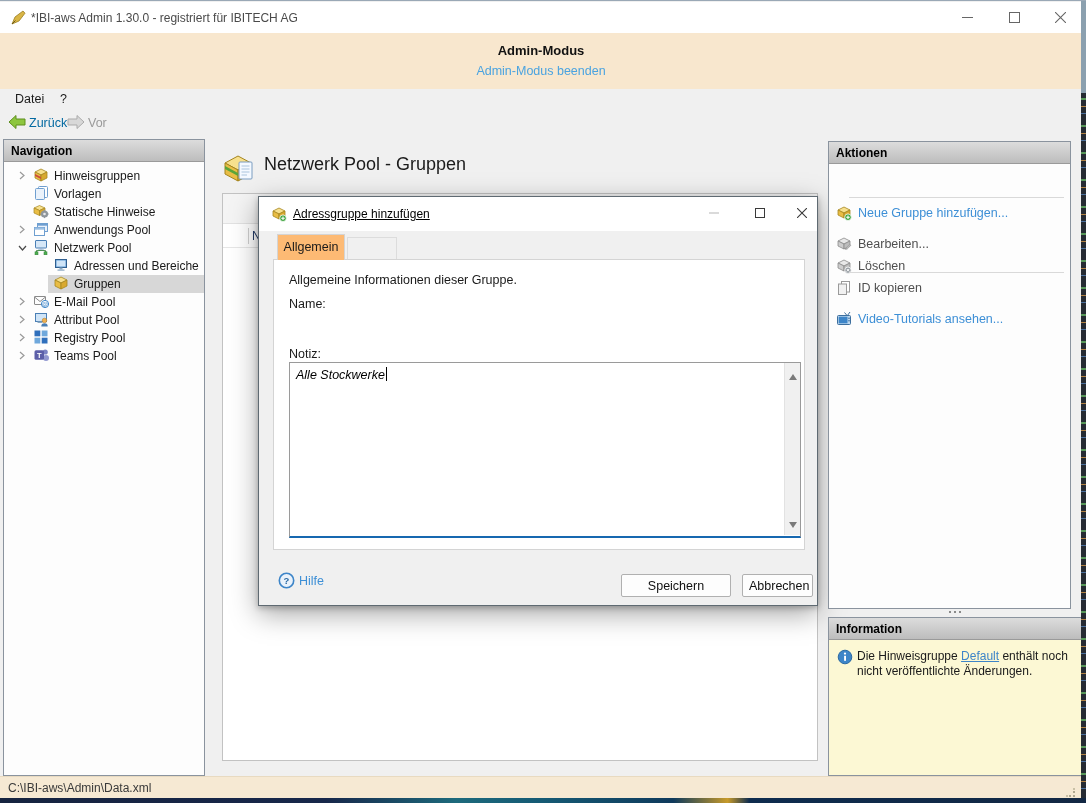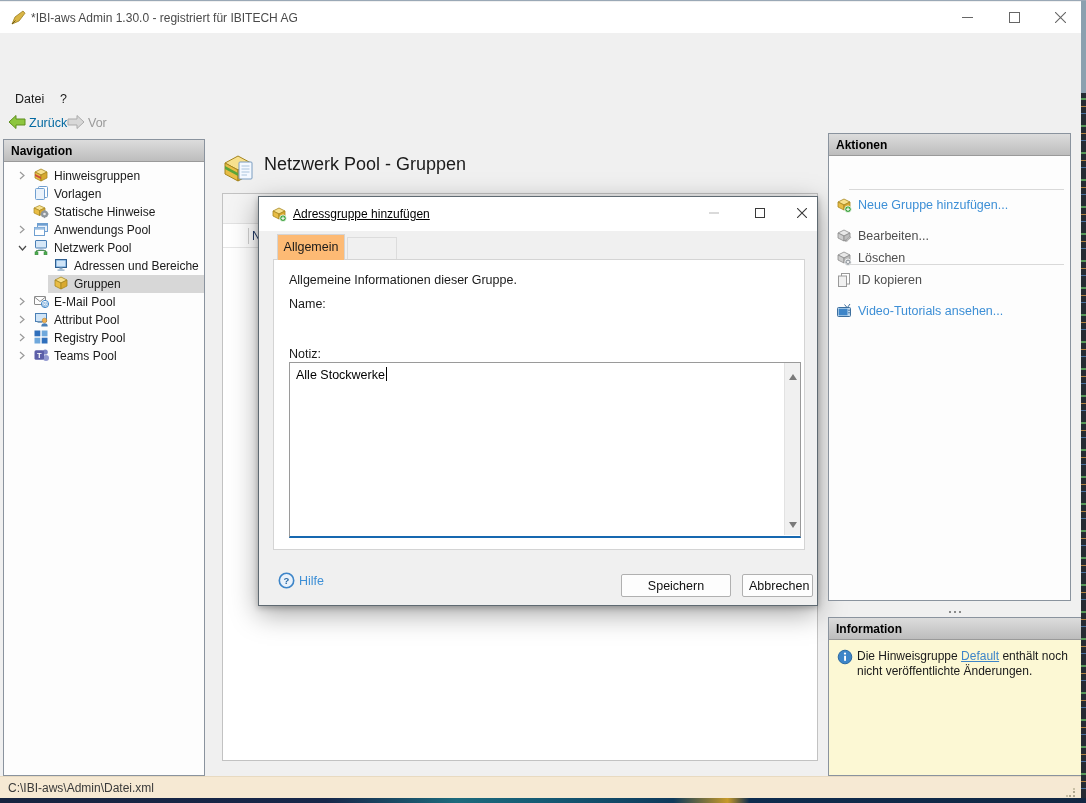--- a/index.html
+++ b/index.html
@@ -48,21 +48,21 @@
   .dialog-titlebar { position:absolute; left:0; top:0; width:100%; height:34px; background:#fff; }
   .dialog-title { position:absolute; left:34px; top:10px; font-size:12px; color:#000;text-decoration:underline; }
   .dlg-btn { position:absolute; top:2px; width:34px; height:28px; display:flex; align-items:center; justify-content:center; }
   .tab { position:absolute; font-size:12.5px; color:#1a1a1a; text-align:center; }
   .tab.active { background:#fdba74; border:1px solid #d4d4d4; border-bottom:none; z-index:2; }
   .tab.inactive { background:#f0f0f0; border:1px solid #dcdcdc; border-bottom:none; }
   .tab-page { position:absolute; left:14px; top:62px; width:532px; height:291px; background:#fff; border:1px solid #d4d4d4; }
   .dlg-text { position:absolute; font-size:12.5px; color:#1a1a1a; }
   .name-input { position:absolute; left:30px; top:115px; width:216px; height:22px; border:1px solid #9a9a9a; font-family:"Liberation Sans",sans-serif; font-size:12.5px; padding:2px 5px; color:#000; background:#fff; outline:none; }
   .note-box { position:absolute; left:30px; top:165px; width:512px; height:176px; background:#fff; border:1px solid #9a9a9a; border-bottom:2px solid #1668b0; }
-  .note-text { position:absolute; left:6px; top:4px; font-size:12.5px; color:#000; }
+  .note-text { position:absolute; left:6px; top:4px; font-size:12.5px; color:#000;font-style:italic; }
   .caret { display:inline-block; width:1px; height:14px; background:#000; vertical-align:-2px; margin-left:1px; }
   .note-scrollbar { position:absolute; right:0; top:0; width:16px; height:172px; background:#f0f0f0; border-left:1px solid #e2e2e2; }
   .dlg-footer-btn { position:absolute; height:23px; background:#fdfdfd; border:1px solid #b0b0b0; border-radius:2px; font-family:"Liberation Sans",sans-serif; font-size:12.5px; color:#111; }
   .help-link { position:absolute; left:40px; top:377px; font-size:12.5px; color:#3d8fd6; cursor:pointer; }
 
   
   .action-row { position:absolute; left:0; width:100%; height:20px;margin-top:32px; }
   .action-row .aicon { position:absolute; left:7px; top:2px; }
   .action-row .alabel { position:absolute; left:29px; top:3px; font-size:12.5px; white-space:nowrap; }
   .action-link { color:#3d8fd6; cursor:pointer; }
@@ -108,20 +108,24 @@
           <rect x="0.5" y="0.5" width="10" height="10" fill="none" stroke="#666" stroke-width="1"></rect>
         </svg>
     </div>
     <div class="win-btn" style="left:1038px">
       <svg width="11" height="11" viewBox="0 0 11 11">
           <path d="M0 0 L11 11 M11 0 L0 11" stroke="#666" stroke-width="1.1"></path>
         </svg>
     </div>
   </div>
 
+  <div class="banner">
+    <div class="banner-heading">Admin-Modus</div>
+    <div class="banner-link">Admin-Modus beenden</div>
+  </div>
 
   <div class="menubar">
     <span class="menu-item" style="left:11px">Datei</span>
     <span class="menu-item" style="left:56px">?</span>
   </div>
 
   <div class="toolbar">
     <span class="abs" style="left:8px;top:5px">
       <svg width="18" height="16" viewBox="0 0 18 16">
           <path d="M8 1.5 L8 5 H17 V11 H8 V14.5 L1 8 Z" fill="#8dc63f" stroke="#5e8f1f" stroke-width="1"></path>
@@ -356,21 +360,21 @@
           <circle cx="8.5" cy="8.5" r="7.2" fill="#eaf2fb" stroke="#3d85c8" stroke-width="1.6"></circle>
           <text x="8.5" y="12" font-size="9.5" fill="#2b6aa3" text-anchor="middle" font-weight="bold">?</text>
         </svg>
     </span>
     <span class="help-link">Hilfe</span>
 
     <button class="dlg-footer-btn" style="left:362px;top:377px;width:110px">Speichern</button>
     <button class="dlg-footer-btn" style="left:483px;top:377px;width:71px">Abbrechen</button>
   </div>
 
-  <div class="panel" style="left:828px;top:132px;width:243px;height:468px">
+  <div class="panel" style="left:828px;top:140px;width:243px;height:468px">
     <div class="panel-header">Aktionen</div>
     <div style="position:relative">
       <div class="action-row" style="top:7px">
         <span class="aicon"><svg width="16" height="16" viewBox="0 0 16 16">
               <polygon points="2,5 8,2 14,5 8,8" fill="#f7e08d" stroke="#a5851f" stroke-width="0.8"></polygon>
               <polygon points="2,5 8,8 8,13 2,10" fill="#e9bd45" stroke="#a5851f" stroke-width="0.8"></polygon>
               <polygon points="14,5 8,8 8,13 14,10" fill="#d9a92f" stroke="#a5851f" stroke-width="0.8"></polygon>
               <circle cx="12" cy="12.2" r="3.3" fill="#3da33d" stroke="#ffffff" stroke-width="0.8"></circle>
               <path d="M12 10.4 v3.6 M10.2 12.2 h3.6" stroke="#ffffff" stroke-width="1.1"></path>
             </svg></span>
@@ -434,21 +438,21 @@
             <circle cx="8" cy="8" r="6.8" fill="#3d85c8" stroke="#2b6aa3"></circle>
             <rect x="7.1" y="6.8" width="1.9" height="5" fill="#ffffff"></rect>
             <circle cx="8" cy="4.6" r="1.15" fill="#ffffff"></circle>
           </svg>
       </span>
       <div class="info-text"><span>Die Hinweisgruppe </span><span class="info-link">Default</span><span> enthält noch nicht veröffentlichte Änderungen.</span></div>
     </div>
   </div>
 
   <div class="statusbar">
-    <span class="status-text">C:\IBI-aws\Admin\Datei.xml</span>
+    <span class="status-text">C:\IBI-aws\Admin\Data.xml</span>
     <span class="abs" style="left:1066px;top:7px">
       <svg width="10" height="10" viewBox="0 0 10 10">
           <rect x="7" y="7" width="2" height="2" fill="#b0a890"></rect>
           <rect x="7" y="3" width="2" height="2" fill="#b0a890"></rect>
           <rect x="3" y="7" width="2" height="2" fill="#b0a890"></rect>
           <rect x="7" y="0" width="2" height="2" fill="#c9c0a6"></rect>
           <rect x="0" y="7" width="2" height="2" fill="#c9c0a6"></rect>
         </svg>
     </span>
   </div>

